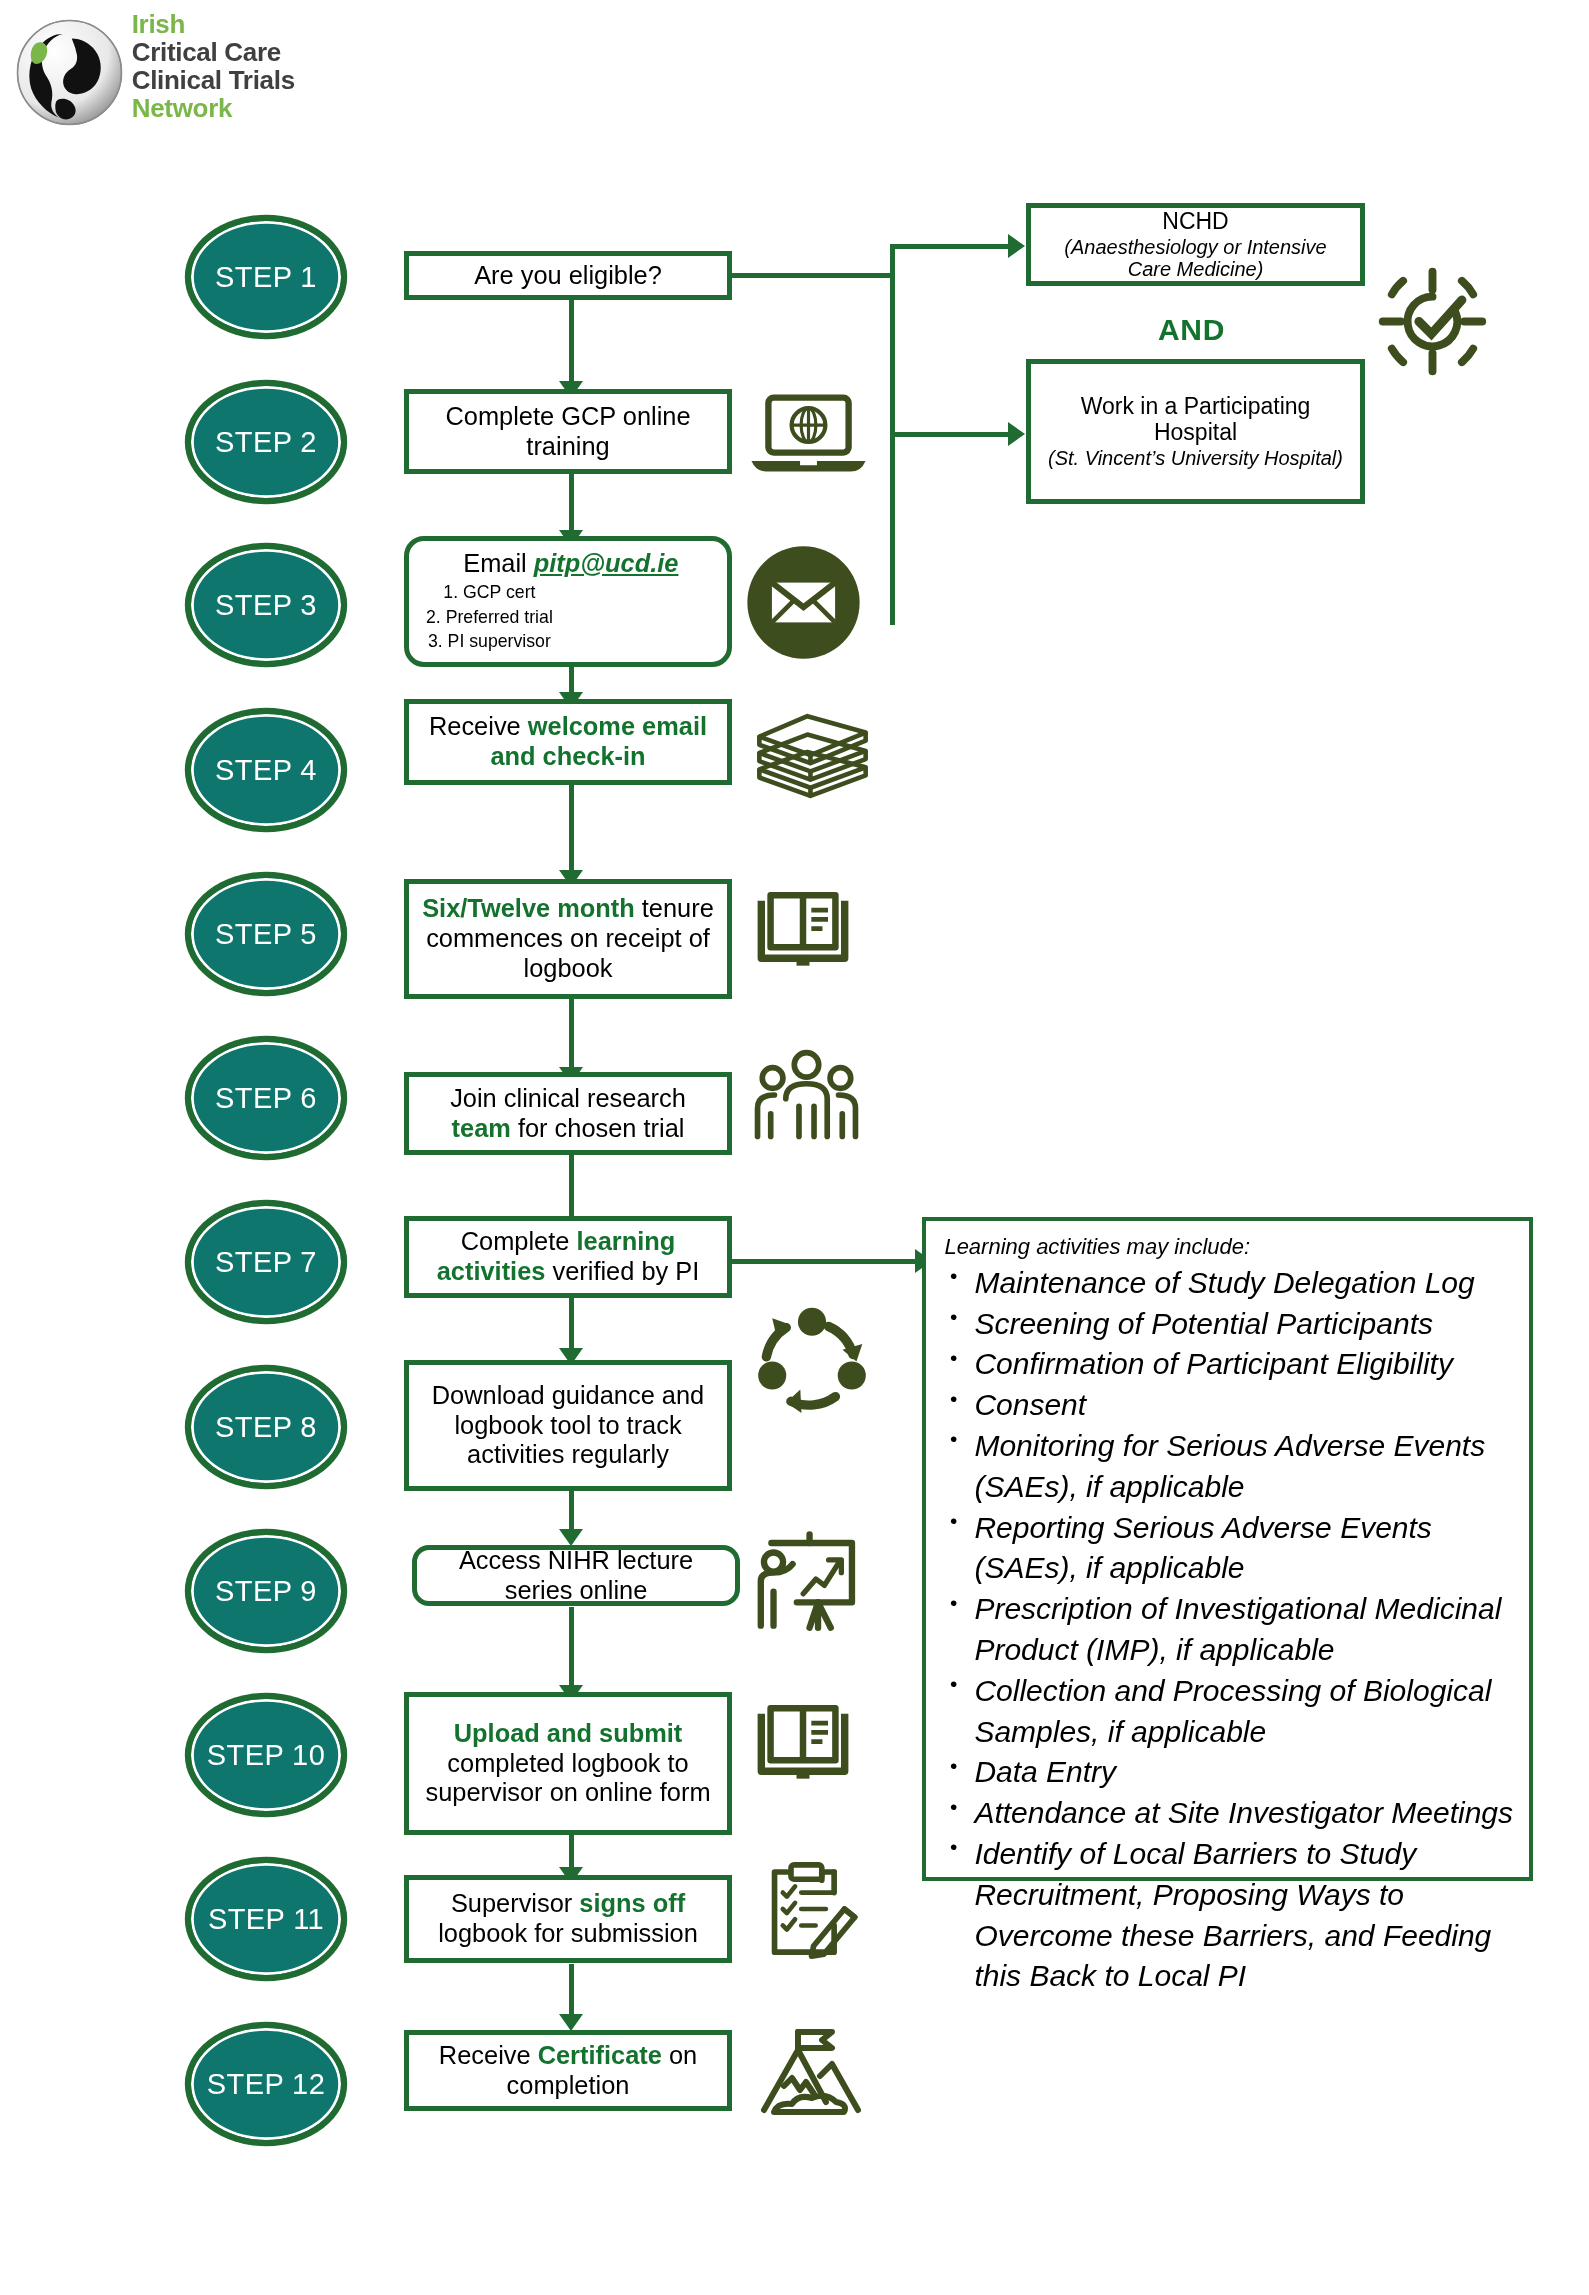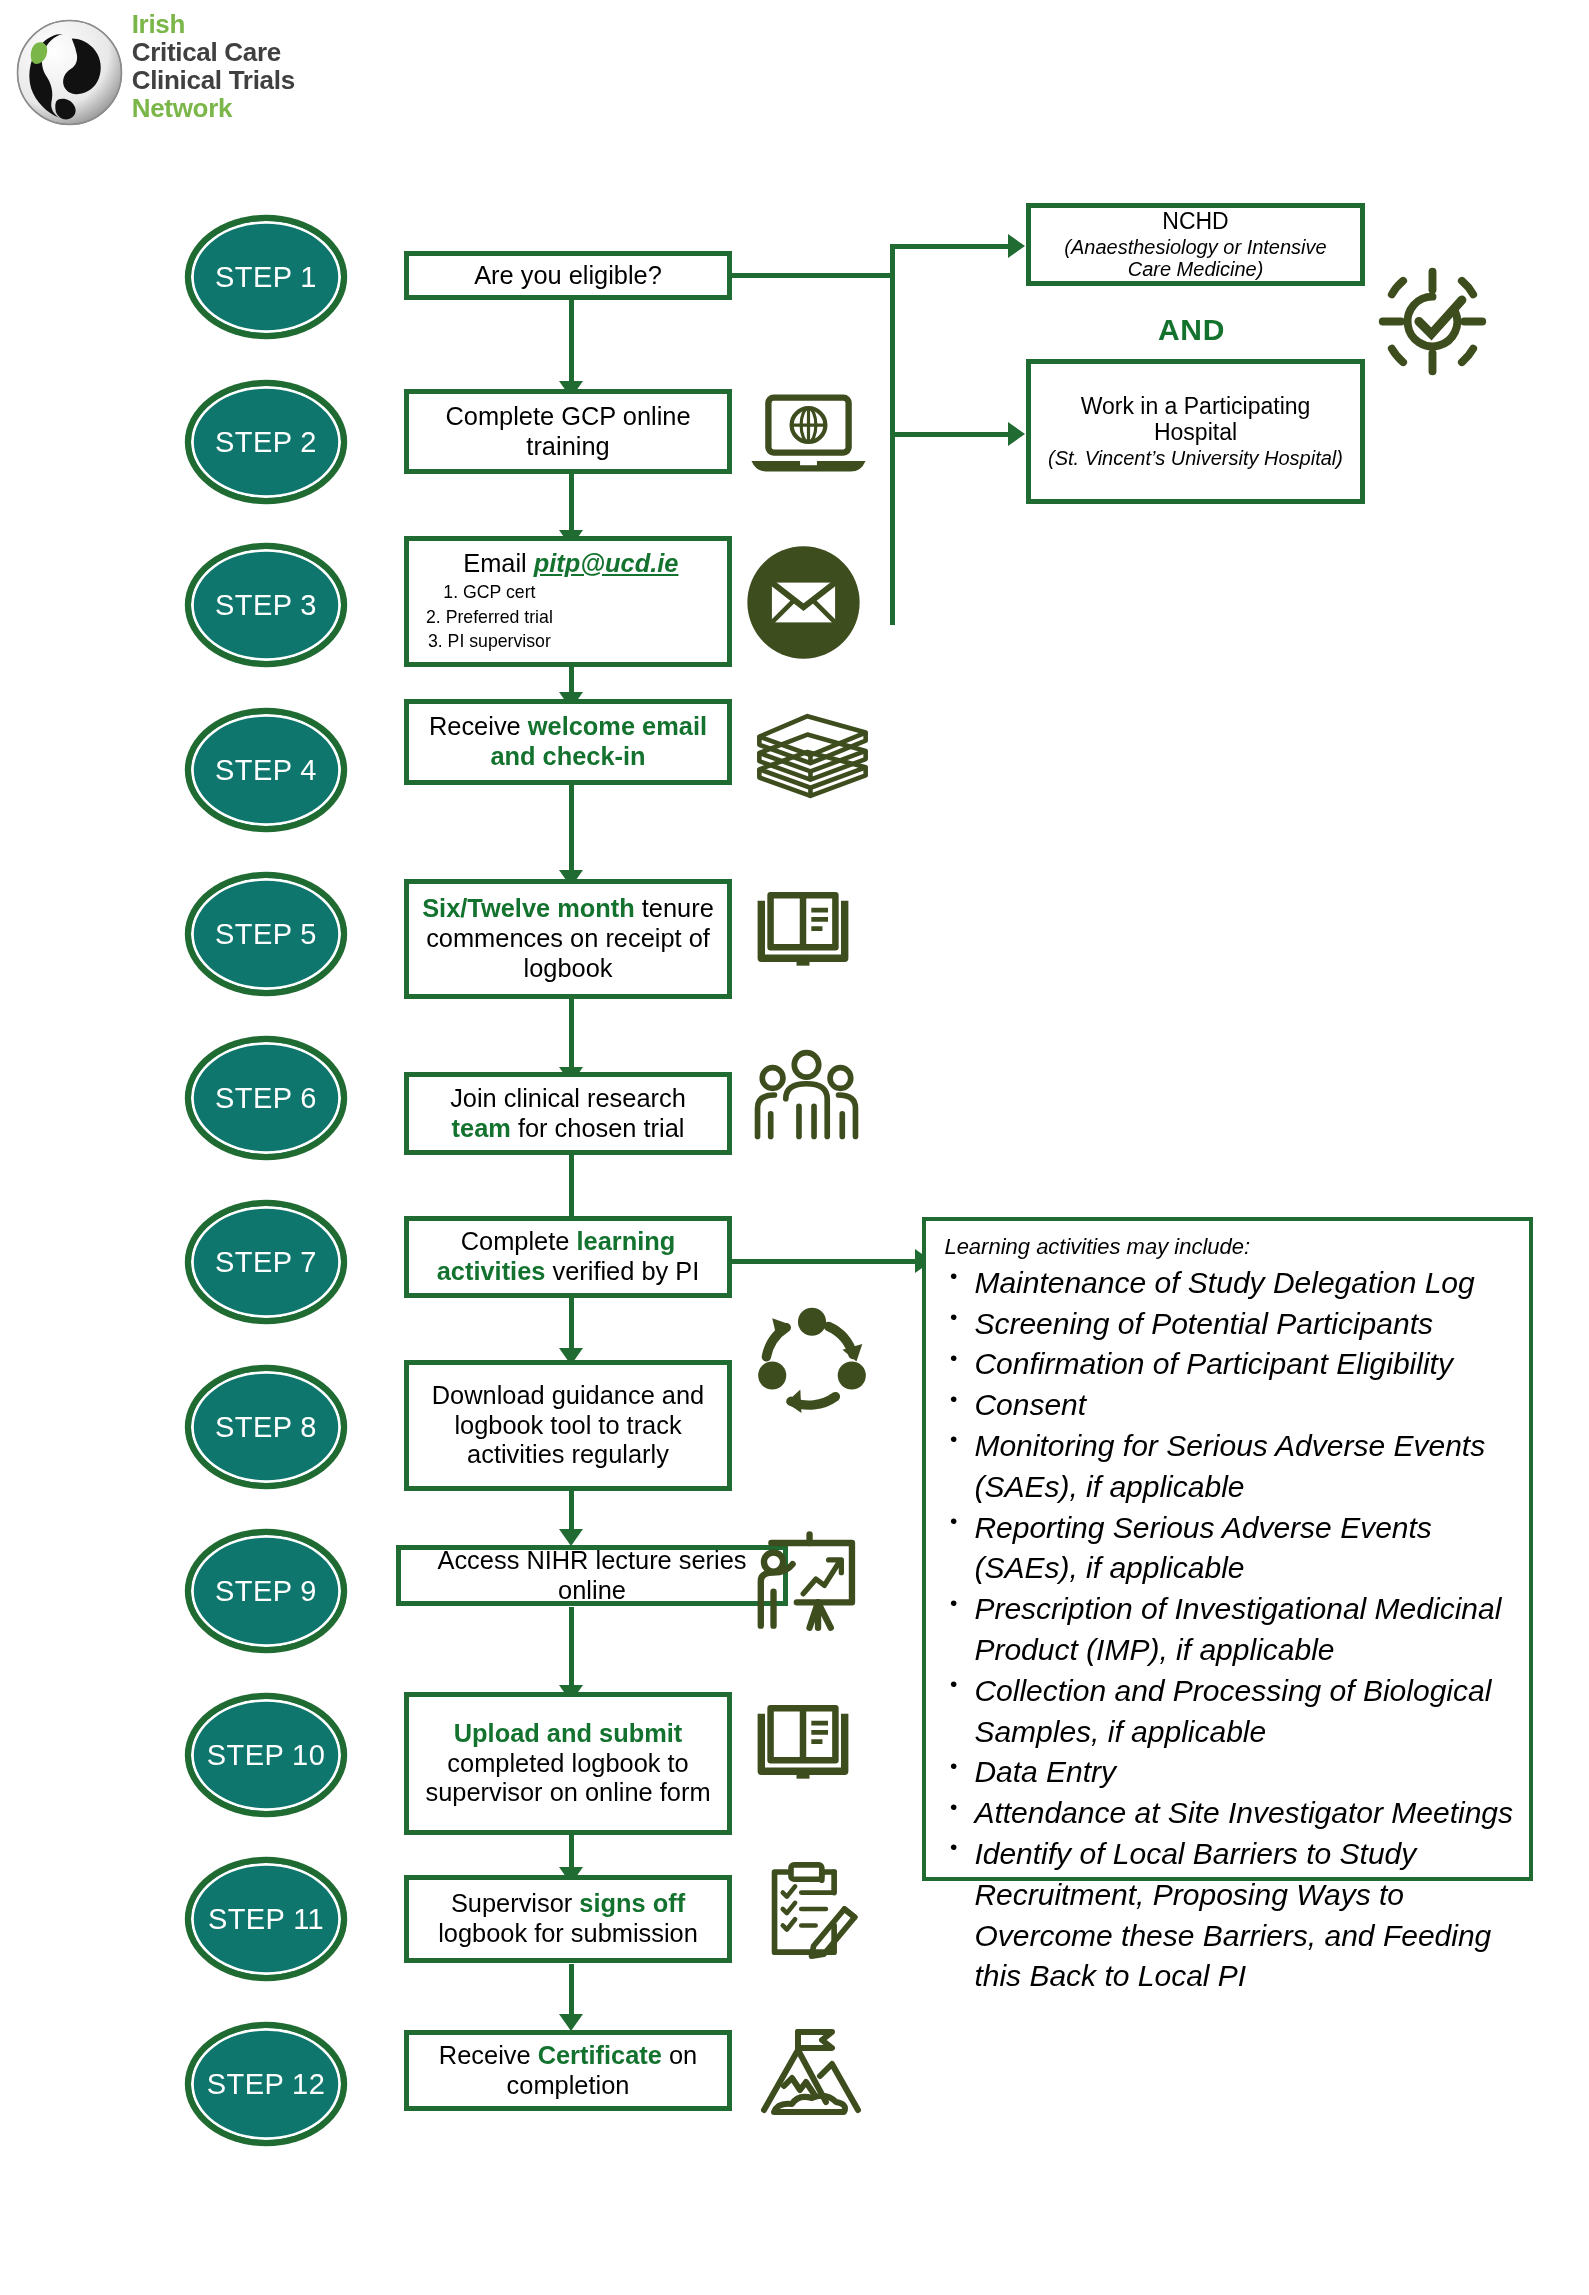--- a/index.html
+++ b/index.html
@@ -20,21 +20,21 @@
     display:flex;align-items:center;justify-content:center;}
   .step-circle span{color:#ffffff;font-size:29px;letter-spacing:0.4px;white-space:nowrap;}
 
   
   .flow-box{position:absolute;box-sizing:border-box;border:5px solid #1f6b32;background:#fff;
     display:flex;align-items:center;justify-content:center;text-align:center;padding:4.2px 8.5px;}
   .flow-box .txt{font-size:25.4px;line-height:1.18;}
   .g{color:#13722e;font-weight:700;}
 
   
-  .email-box{align-items:flex-start;justify-content:flex-start;flex-direction:column;padding:8.5px 11.3px 7px 17px;}
+  .email-box{align-items:flex-start;justify-content:flex-start;flex-direction:column;padding:8.5px 11.3px 7px 17px;border-radius:20px;}
   .email-title{font-size:25.4px;width:100%;text-align:center;line-height:1.1;}
   .email-link{color:#13722e;font-weight:700;font-style:italic;text-decoration:underline;}
   .email-list{margin:2.8px 0 0 0;padding:0;list-style:none;}
   .email-list li{font-size:17.7px;line-height:1.38;white-space:nowrap;}
 
   
   .crit-box{position:absolute;box-sizing:border-box;border:5px solid #1f6b32;background:#fff;
     display:flex;flex-direction:column;align-items:center;justify-content:center;text-align:center;padding:2.8px 10px;}
   .crit-main{font-size:23px;line-height:1.14;}
   .crit-sub{font-size:20px;font-style:italic;line-height:1.14;margin-top:1.4px;}
@@ -208,21 +208,21 @@
 <div class="flow-box" style="left:404px;top:1216px;width:328px;height:82px;">
   <div class="txt">
     <span>Complete </span><span class="g">learning activities</span><span> verified by PI</span>
   </div>
 </div>
 
 <div class="flow-box" style="left:404px;top:1360px;width:328px;height:131px;">
   <div class="txt">Download guidance and logbook tool to track activities regularly</div>
 </div>
 
-<div class="flow-box" style="left:396px;top:1545px;width:392px;height:61px;">
+<div class="flow-box" style="left:412px;top:1545px;width:328px;height:61px;border-radius:17px;">
   <div class="txt">Access NIHR lecture series online</div>
 </div>
 
 <div class="flow-box" style="left:404px;top:1692px;width:328px;height:143px;">
   <div class="txt">
     <span class="g">Upload and submit</span><span> completed logbook to supervisor on online form</span>
   </div>
 </div>
 
 <div class="flow-box" style="left:404px;top:1875px;width:328px;height:88px;">

